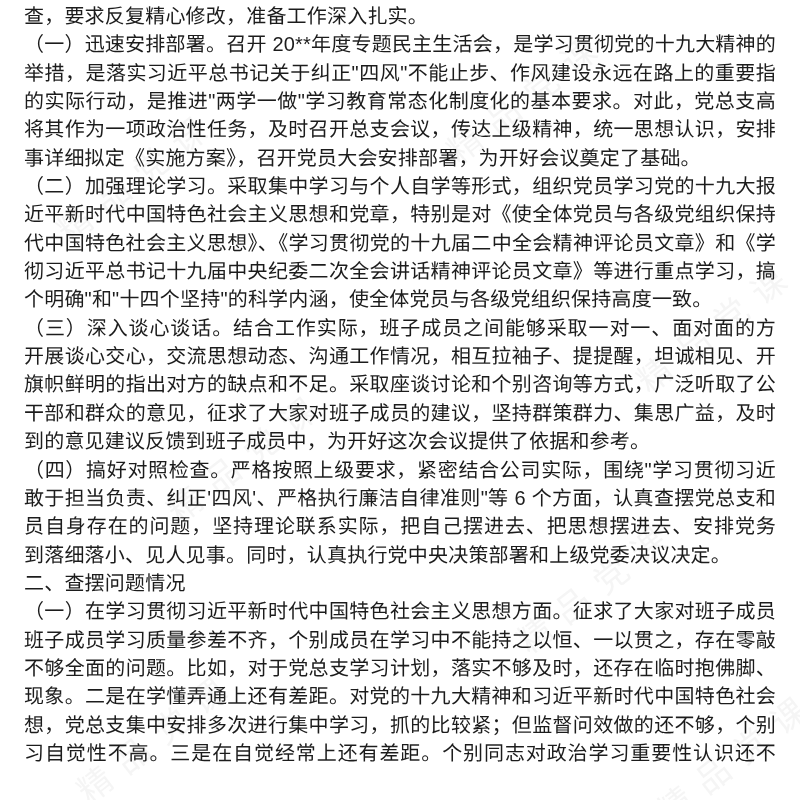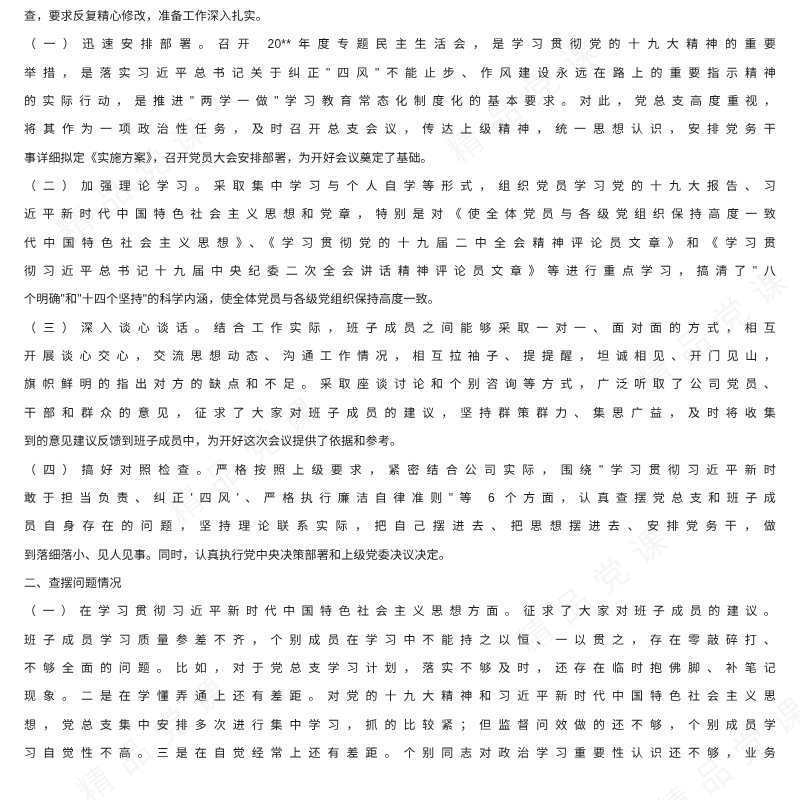--- a/index.html
+++ b/index.html
@@ -16,21 +16,21 @@
     background: #ffffff;
     overflow: hidden;
     font-family: "Liberation Sans", sans-serif;
     color: #1c1c1c;
   }
   .doc-body {
     position: relative;
     z-index: 1;
   }
   .line {
-    font-size: 12px;
+    font-size: 20px;
     line-height: 28.35px;
     height: 28.35px;
     overflow: hidden;
     letter-spacing: 0.2px;
   }
   .line.fill {
     text-align: justify;
     text-align-last: justify;
   }
   .line.end {

